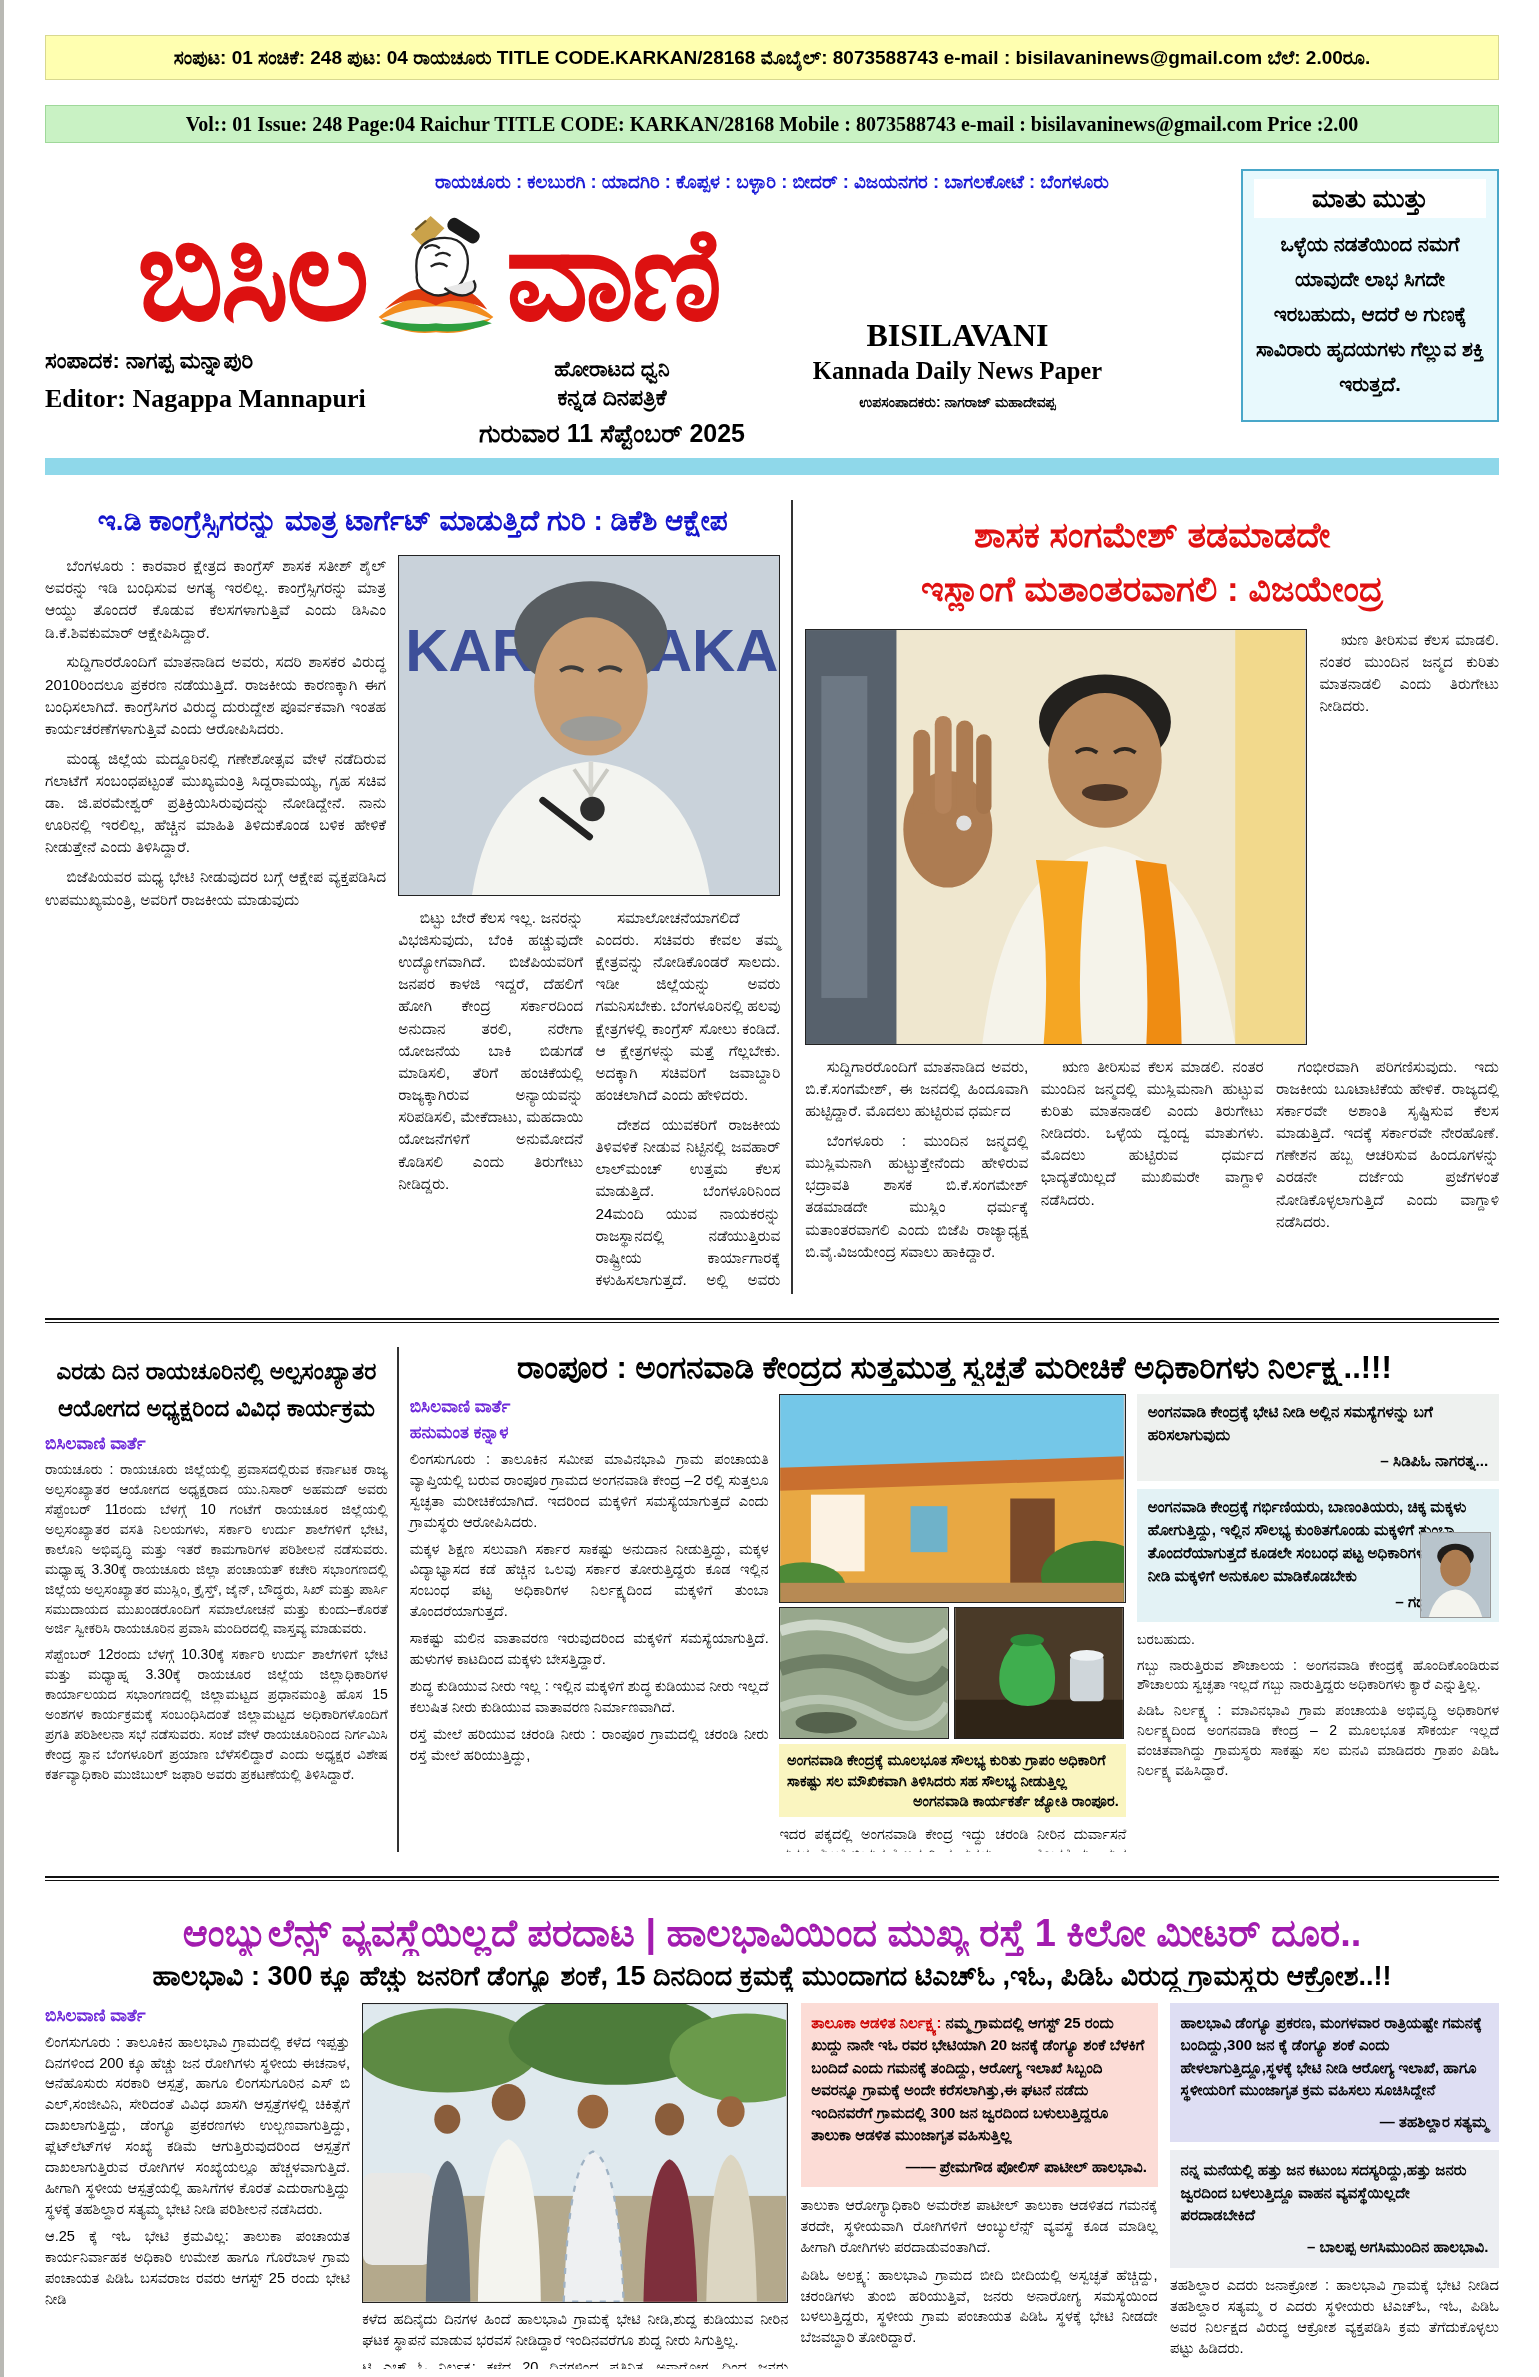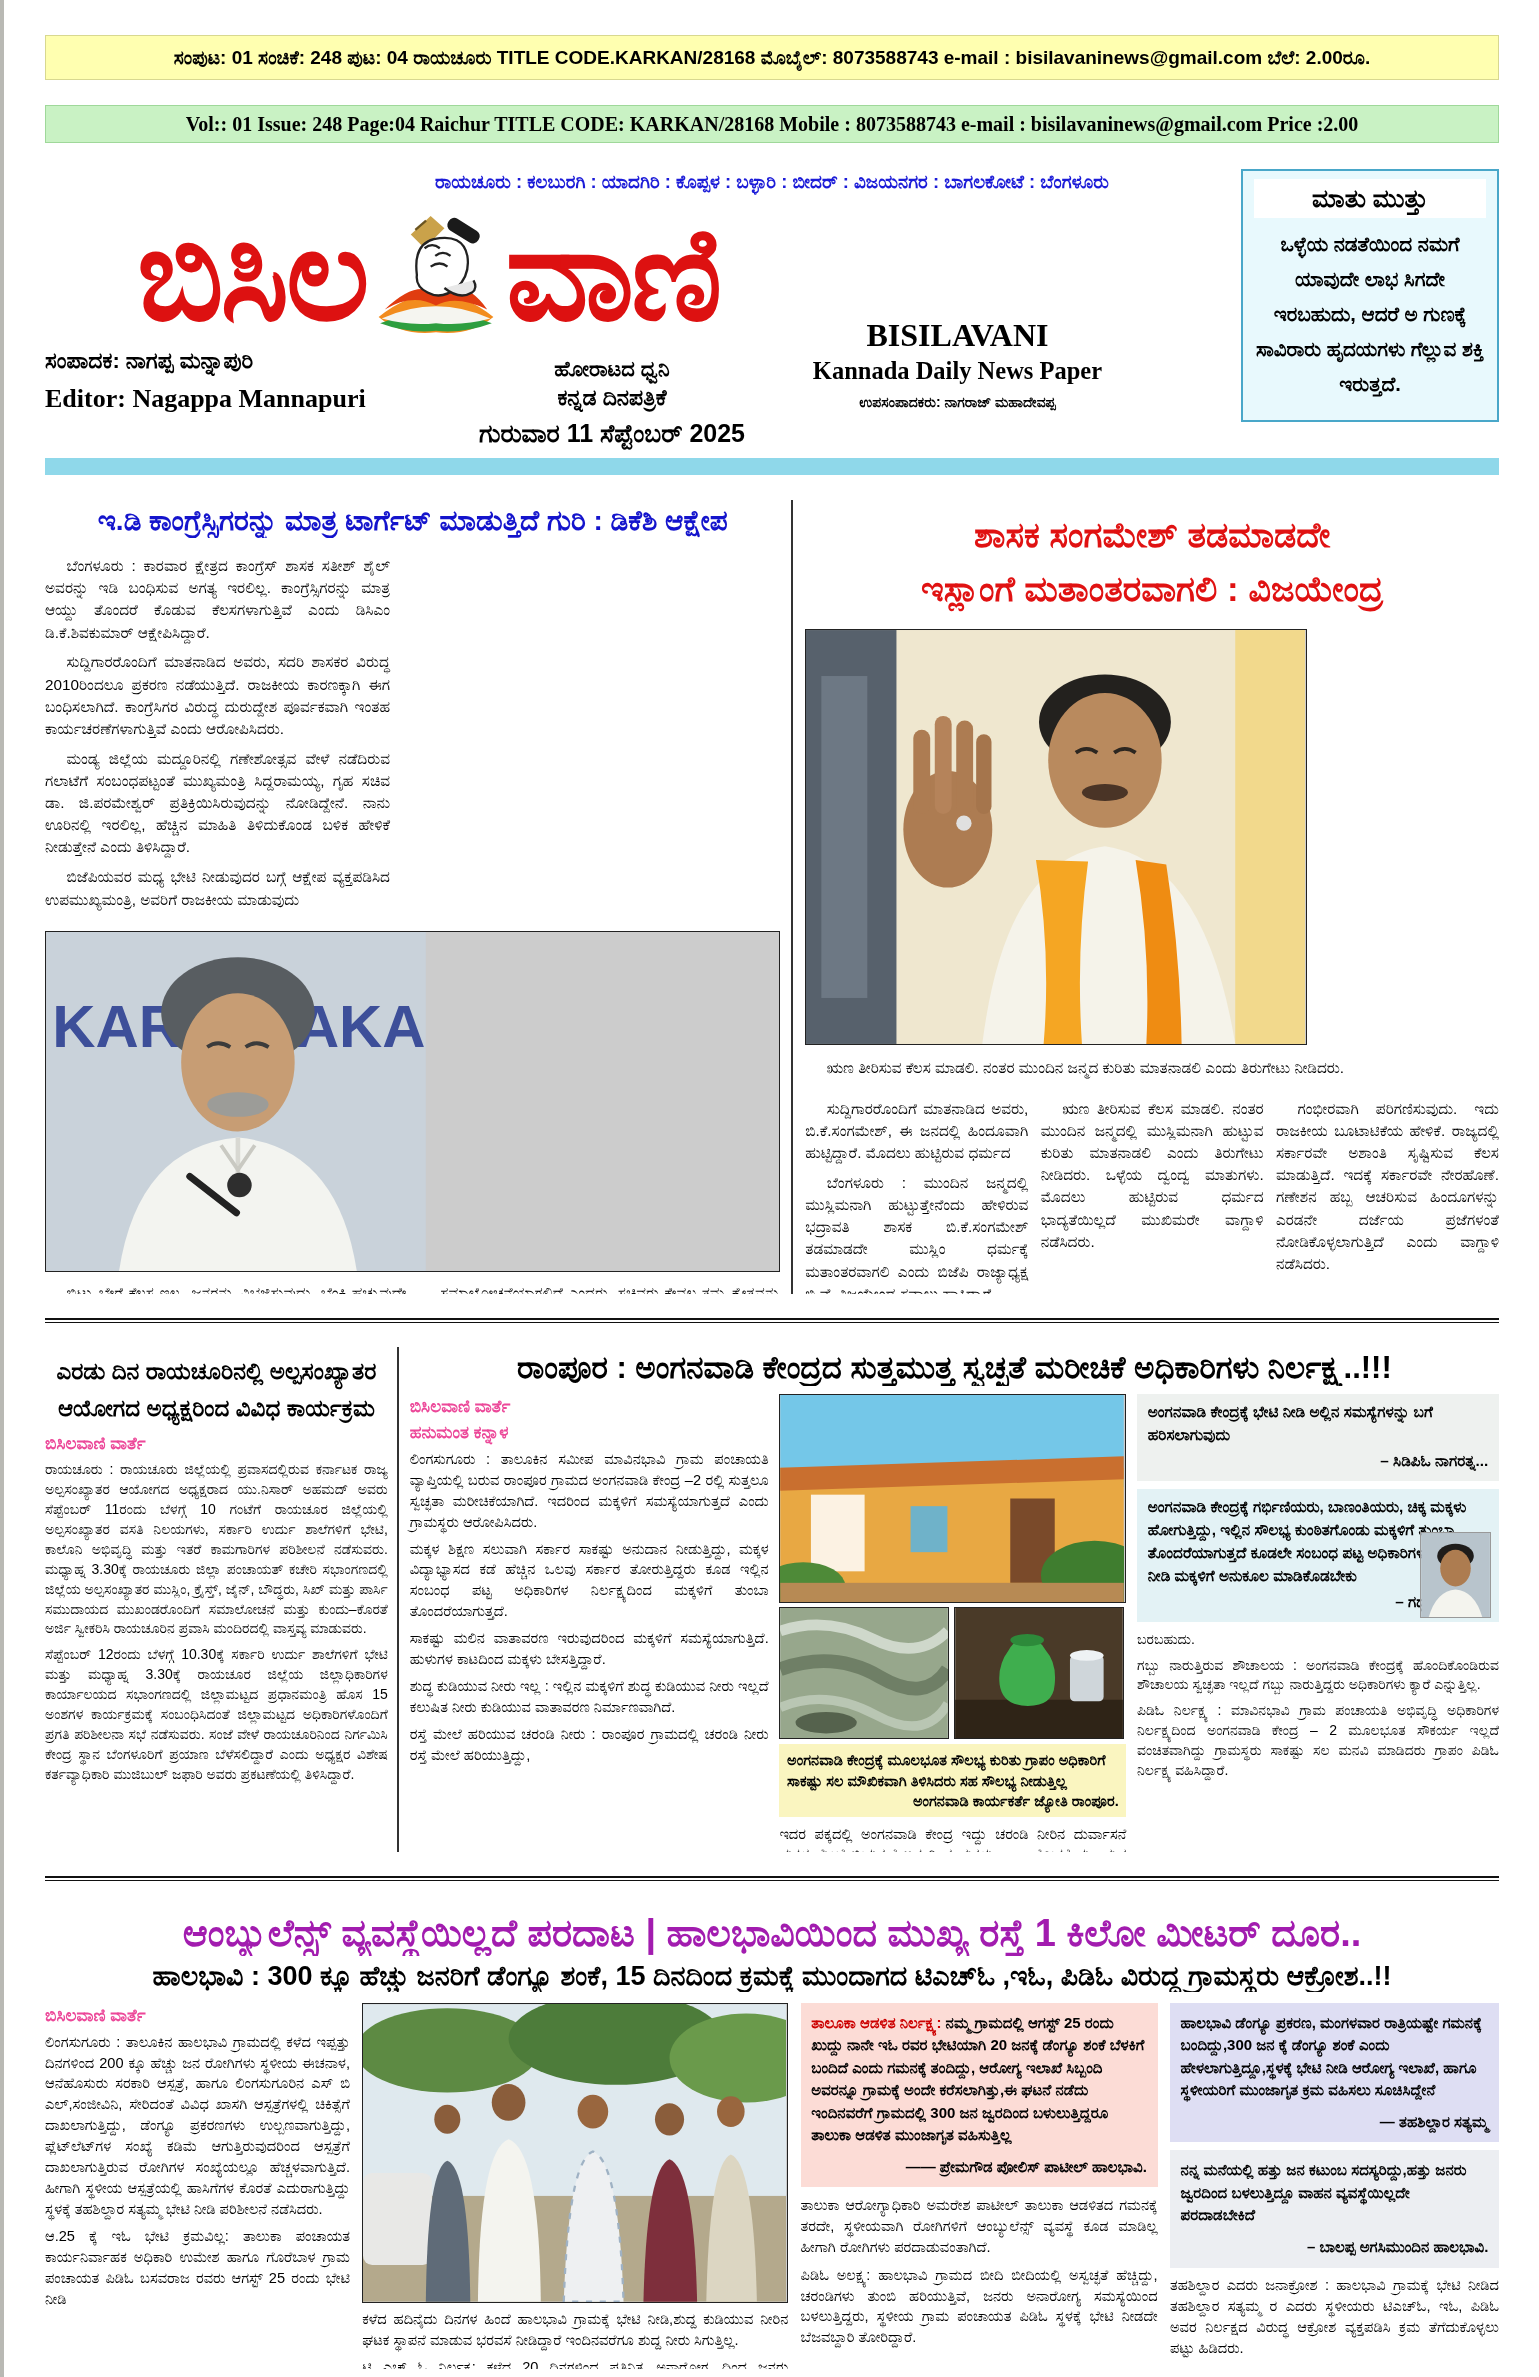--- a/index.html
+++ b/index.html
@@ -40,39 +40,39 @@
   .cyan-divider { height:17px; background:#8fd8ea; margin-top:4.6px; }
 
   
   .main-row { display:flex; height:794px; overflow:hidden; margin-top:6.1px; }
   .art-left { width:748px; border-right:2.3px solid #333; padding-right:10.7px; }
   .art-right { flex:1; padding-left:12.3px; }
   .hl-blue { color:#1414cc; font-size:28px; font-weight:bold; text-align:center;
              white-space:nowrap; overflow:hidden; margin:4.6px 0 17px; }
   .hl-red2 { color:#e01212; font-size:35px; font-weight:bold; text-align:center;
              line-height:1.55; margin:7.7px 0 12.3px; overflow:hidden; }
-  .art-flex { display:flex; gap:12.3px;flex-direction:column; }
+  .art-flex { display:flex; gap:12.3px; }
   .col-txt p { font-size:15.3px; line-height:1.45; text-align:justify; margin-bottom:7.7px; text-indent:21.5px; }
   .dks-col1 { width:345px; }
   .dks-right { flex:1; }
   .photo-frame { border:1.5px solid #222; background:#ccc; overflow:hidden; }
   .two-col { display:flex; gap:12.3px; margin-top:10.7px; }
   .two-col .c { flex:1; }
   .vij-photo-wrap { width:502px; }
   .vij-side { flex:1; }
   .three-col { display:flex; gap:12.3px; margin-top:10.7px; }
   .three-col .c { flex:1; }
 
   .hr-heavy { border-top:2.3px solid #111; border-bottom:1.5px solid #111; height:5.4px; margin:4.6px 0; }
 
   
   .mid-band { display:flex; height:505px; overflow:hidden; }
   .mid-left { width:354px; border-right:2.3px solid #333; padding-right:9.2px; }
   .mid-left h2 { font-size:23px; font-weight:bold; text-align:center; line-height:1.6; margin:6.1px 0 7.7px; }
-  .byline-red { color:#ec4899; font-weight:bold; font-size:17px; margin:3.1px 0 6.1px; }
+  .byline-red { color:#6d28d9; font-weight:bold; font-size:17px; margin:3.1px 0 6.1px; }
   .mid-left p, .mid-main p.body { font-size:14px; line-height:1.42; text-align:justify; }
   .mid-main { flex:1; padding-left:10.7px; }
   .mid-main h1 { font-size:31px; font-weight:bold; text-align:center; white-space:nowrap;
                  overflow:hidden; margin:3.1px 0 7.7px; }
   .mid-flex { display:flex; gap:10.7px; }
   .mid-colA { width:359px; }
   .mid-colA p { font-size:14.6px; line-height:1.43; text-align:justify; margin-bottom:6.1px; }
   .mid-colB { width:347px; }
   .mid-colC { flex:1; }
   .photo-pair { display:flex; gap:4.6px; margin-top:4.6px; }

